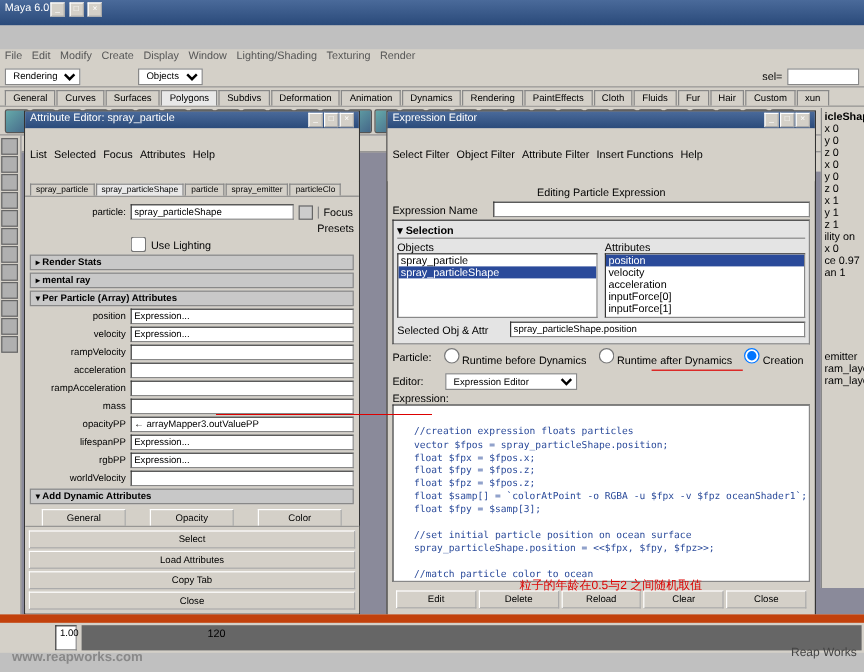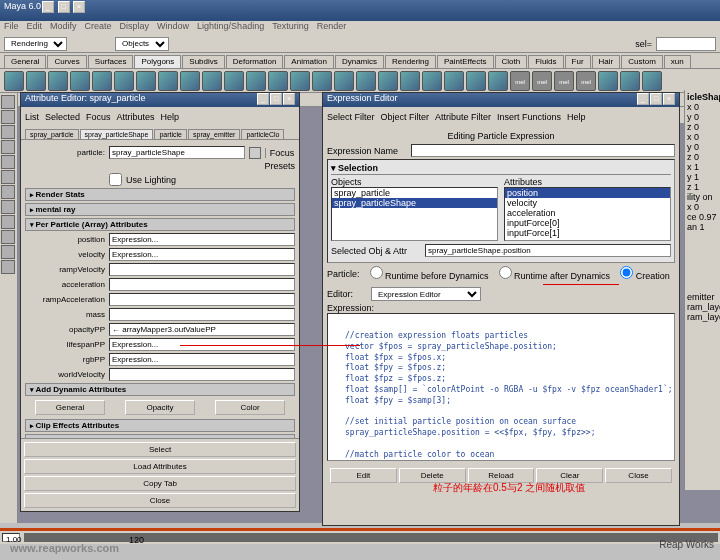--- a/index.html
+++ b/index.html
@@ -1,36 +1,36 @@
 <!DOCTYPE html>
 <html><head>
 <meta charset="utf-8">
 <style>
 * { margin:0; padding:0; box-sizing:border-box; font-family:Tahoma,sans-serif; font-size:9px; }
 body { background:#c0c0c0; width:720px; height:560px; overflow:hidden; position:relative; }
 .titlebar { background:linear-gradient(#4a6a9a,#2a4a7a); height:21px; color:#fff; padding:1px 4px; display:flex; }
-.menubar { background:#d4d0c8; height:14px; padding:0 4px; display:flex; gap:8px; font-size:8px; color:#555; }
+.menubar { background:#d4d0c8; height:14px; padding:0 4px; display:flex; gap:8px; font-size:8px; color:#555;margin-top:20px; }
 .toolbar1 { background:#d4d0c8; height:18px; display:flex; align-items:center; gap:4px; padding:0 4px; border-bottom:1px solid #888; }
 .dropdown { background:#fff; border:1px solid #888; height:14px; font-size:8px; padding:0 2px; }
 .tabbar { background:#d4d0c8; height:16px; display:flex; gap:1px; padding:2px 4px 0; border-bottom:1px solid #888; }
 .tab { background:#d4d0c8; border:1px solid #888; border-bottom:0; padding:1px 6px; font-size:8px; }
 .tab.active { background:#e8e8e8; }
 .shelfbar { background:#d4d0c8; height:24px; display:flex; gap:2px; padding:2px 4px; border-bottom:1px solid #888; overflow:hidden; }
 .shelficon { width:20px; height:20px; background:linear-gradient(135deg,#6aa 0%,#468 100%); border:1px solid #555; border-radius:2px; flex-shrink:0; }
 .shelficon.m { background:#888; font-size:6px; color:#fff; text-align:center; line-height:20px; }
 .main { display:flex; height:430px; }
 .toolbox { width:18px; background:#d4d0c8; border-right:1px solid #888; display:flex; flex-direction:column; gap:1px; padding:2px 1px; }
 .toolbtn { width:14px; height:14px; background:#b0b0b0; border:1px solid #666; }
 .viewport { flex:1; position:relative; background:#8a8a9a; }
 .panelmenu { background:#d4d0c8; height:14px; padding:0 4px; font-size:8px; display:flex; gap:6px; border-bottom:1px solid #888; }
 .iconrow { background:#d4d0c8; height:16px; display:flex; gap:1px; padding:1px 2px; }
 .ic { width:14px; height:14px; background:#9ab; border:1px solid #666; }
 .attr-editor { position:absolute; left:20px; top:92px; width:280px; height:420px; background:#d4d0c8; border:1px solid #333; }
 .ae-title { background:linear-gradient(#4a6a9a,#2a4a7a); height:14px; color:#fff; padding:0 4px; font-size:9px; display:flex; justify-content:space-between; }
-.ae-menu { background:#d4d0c8; padding:5px 4px; font-size:8px; display:flex; gap:6px;align-items:flex-end; }
+.ae-menu { background:#d4d0c8; padding:17px 4px; font-size:8px; display:flex; gap:6px;align-items:flex-end; }
 .ae-tabs { display:flex; gap:1px; padding:2px 4px 0; background:#d4d0c8; border-bottom:1px solid #888; }
 .ae-tab { border:1px solid #888; border-bottom:0; padding:1px 4px; font-size:7px; background:#d4d0c8; }
 .ae-tab.active { background:#e8e8e8; }
 .ae-body { padding:4px; font-size:8px; overflow-y:auto; height:340px; background:#d4d0c8; }
 .ae-row { display:flex; align-items:center; gap:4px; margin:2px 0; }
 .ae-label { width:80px; text-align:right; font-size:8px; }
 .ae-input { flex:1; background:#fff; border:1px inset #888; height:13px; font-size:8px; padding:0 2px; }
 .ae-section { font-weight:bold; background:#c8c8c8; border:1px solid #888; padding:1px 4px; margin:2px 0; font-size:8px; }
 .ae-section::before { content:"▸ "; font-size:7px; }
 .ae-section.open::before { content:"▾ "; }
@@ -44,21 +44,21 @@
 .ee-list .sel { background:#2a4a9a; color:#fff; }
 .ee-radio { display:flex; gap:10px; margin:3px 0; font-size:8px; align-items:center; }
 .ee-code { background:#fff; border:1px inset #888; height:148px; font-family:monospace; font-size:8px; padding:17px; color:#2a4a9a; line-height:1.35; white-space:pre; overflow:hidden; position:relative; }
 .ee-foot { display:flex; gap:2px; padding:3px; margin-top:4px; }
 .ee-fbtn { flex:1; background:#d4d0c8; border:1px outset #fff; padding:2px; font-size:8px; text-align:center; }
 .annotation { color:#d00; font-size:10px; position:absolute; }
 .redline { position:absolute; border-top:1px solid #d00; }
 .chbox { position:absolute; right:0; top:90px; width:36px; height:400px; background:#d4d0c8; border-left:1px solid #888; font-size:7px; padding:2px; }
 .watermark { position:absolute; bottom:6px; left:10px; color:#888; font-size:11px; font-weight:bold; }
 .rw { position:absolute; bottom:10px; right:6px; color:#444; font-size:10px; }
-.statusbar { position:absolute; bottom:16px; left:0; right:0; height:16px; background:#d4d0c8; border-top:3px solid #c2410c; display:flex; }
+.statusbar { position:absolute; bottom:16px; left:0; right:0; height:32px; background:#d4d0c8; border-top:7px solid #c2410c; display:flex;padding-left:44px; }
 .sb-cell { border:1px inset #888; background:#fff; margin:2px; padding:1px 3px; font-size:8px; }
 .winbtn { width:12px; height:12px; background:#d4d0c8; border:1px outset #fff; font-size:7px; text-align:center; line-height:10px; display:inline-block; margin-left:1px; }
 </style>
 </head>
 <body>
 
 <div class="titlebar">
   <span>Maya 6.0</span>
   <span>
     <span class="winbtn">_</span>

